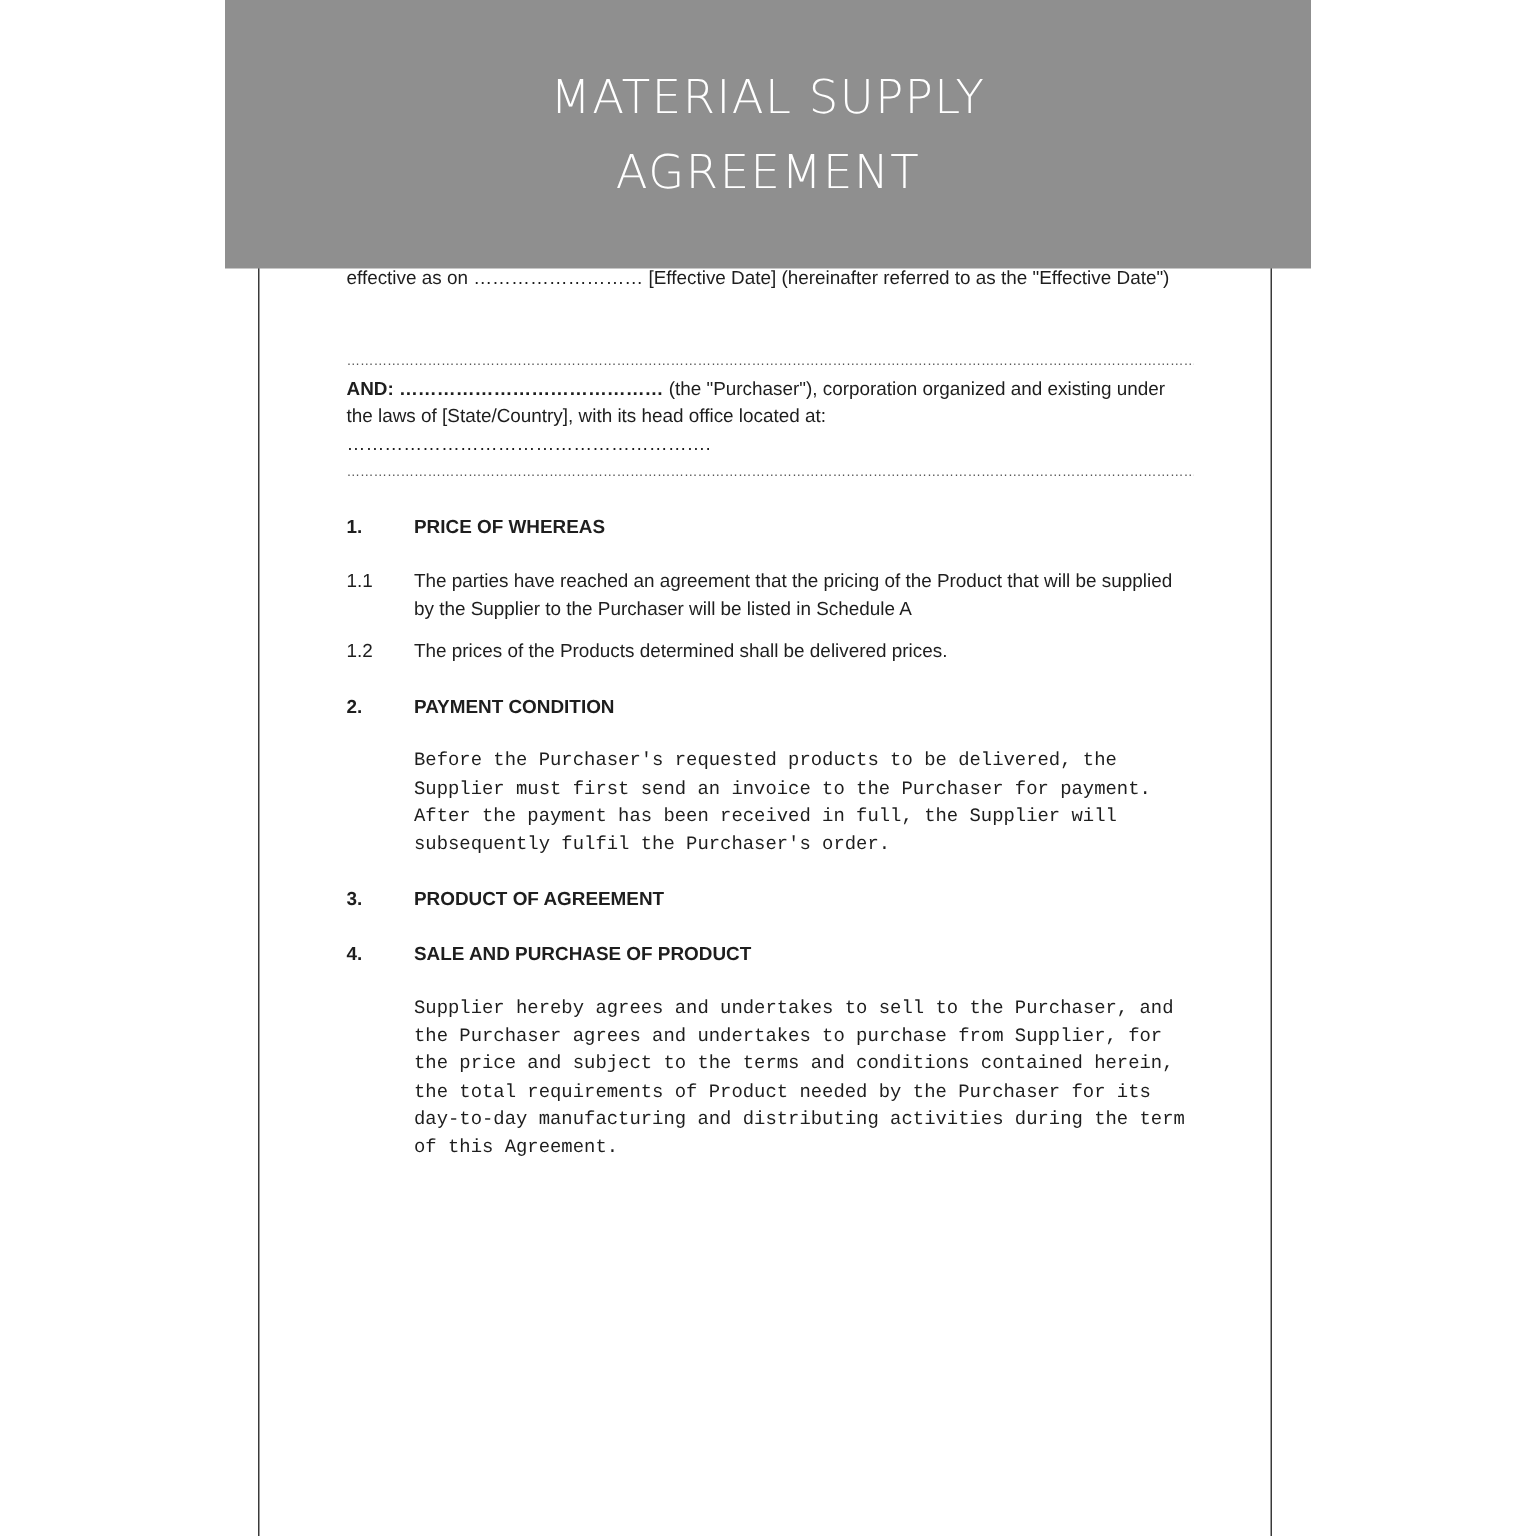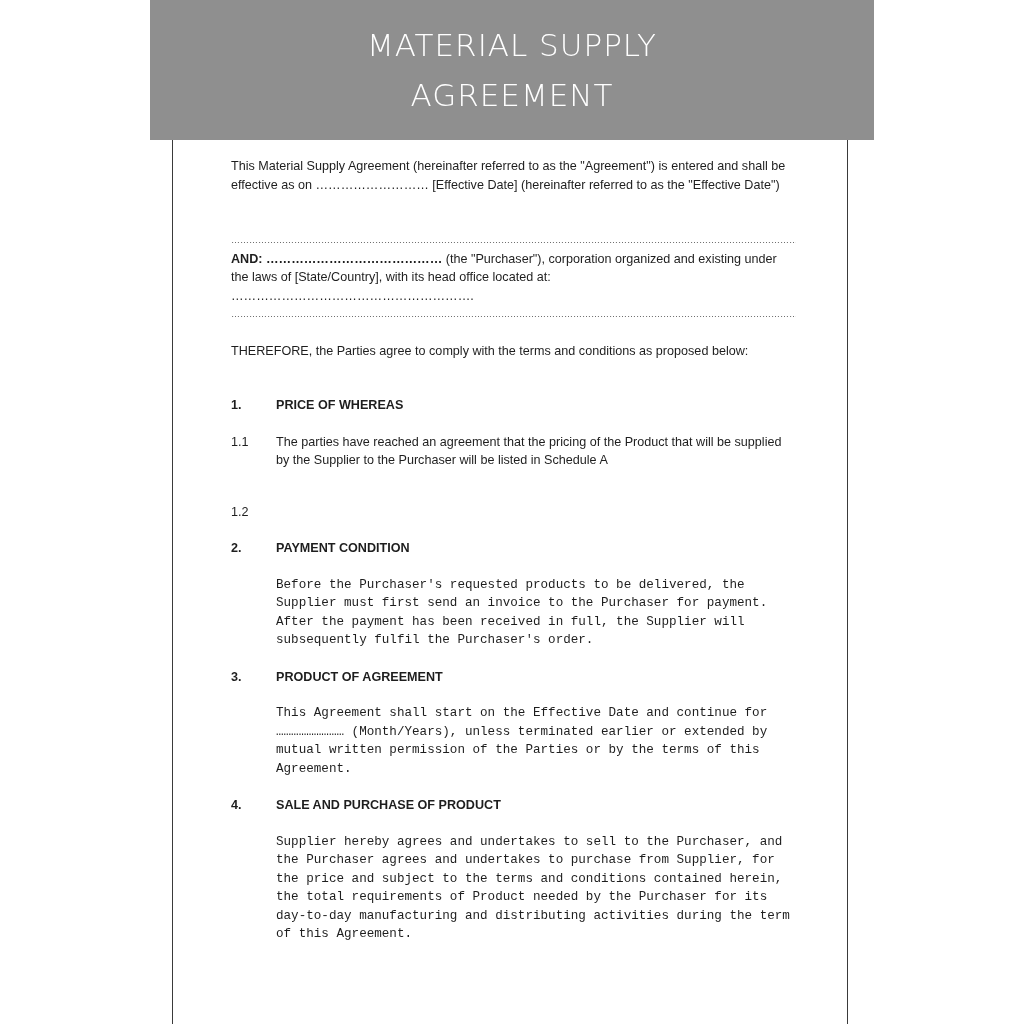--- a/index.html
+++ b/index.html
@@ -24,21 +24,21 @@
       border-left: 1.5px solid #3a3a3a;
       border-right: 1.5px solid #3a3a3a;
       box-sizing: border-box;
       background: #ffffff;
     }
     .banner {
       position: absolute;
       left: 150px;
       top: 0;
       width: 724px;
-      height: 140px;
+      height: 179px;
       background: #8f8f8f;
       display: flex;
       flex-direction: column;
       align-items: center;
       justify-content: center;
       z-index: 2;
     }
     .banner-line {
       color: #ffffff;
       font-family: "DejaVu Sans", sans-serif;
@@ -97,45 +97,44 @@
   <p class="para" style="margin-bottom:37px;">This Material Supply Agreement (hereinafter referred to as the "Agreement") is entered and shall be effective as on ……………………… [Effective Date] (hereinafter referred to as the "Effective Date")</p>
 
   <span class="dots">…………………………………………………………………………………………………………………………………………………………………………………………………</span>
 
   <p class="para">
     <span class="bold">AND:</span>
     <span class="bold">……………………………………</span><span> (the "Purchaser"), corporation organized and existing under the laws of [State/Country], with its head office located at: ………………………………………………….</span>
   </p>
   <span class="dots" style="margin-bottom:18px;">…………………………………………………………………………………………………………………………………………………………………………………………………</span>
 
-  <p class="para" style="margin-bottom:36px;">THEREFORE, the Parties agree to comply with the terms and conditions as proposed below:</p>
 
   <div class="section-head" style="margin-bottom:18px;">
     <span class="num">1.</span>
     <span>PRICE OF WHEREAS</span>
   </div>
-  <div class="sub" style="margin-bottom:33px;justify-content:center;">
+  <div class="sub" style="margin-bottom:10px;justify-content:center;">
     <span class="num">1.1</span>
     <span>The parties have reached an agreement that the pricing of the Product that will be supplied by the Supplier to the Purchaser will be listed in Schedule A</span>
   </div>
   <div class="sub" style="margin-bottom:18px;">
     <span class="num">1.2</span>
+    <span>The prices of the Products determined shall be delivered prices.</span>
   </div>
 
   <div class="section-head" style="margin-bottom:18px;">
     <span class="num">2.</span>
     <span>PAYMENT CONDITION</span>
   </div>
   <p class="para indent" style="margin-bottom:18px;">Before the Purchaser's requested products to be delivered, the Supplier must first send an invoice to the Purchaser for payment. After the payment has been received in full, the Supplier will subsequently fulfil the Purchaser's order.</p>
 
   <div class="section-head" style="margin-bottom:18px;">
     <span class="num">3.</span>
     <span>PRODUCT OF AGREEMENT</span>
   </div>
-  <p class="para indent" style="margin-bottom:18px;">This Agreement shall start on the Effective Date and continue for ……………………… (Month/Years), unless terminated earlier or extended by mutual written permission of the Parties or by the terms of this Agreement.</p>
 
   <div class="section-head" style="margin-bottom:18px;">
     <span class="num">4.</span>
     <span>SALE AND PURCHASE OF PRODUCT</span>
   </div>
   <p class="para indent">Supplier hereby agrees and undertakes to sell to the Purchaser, and the Purchaser agrees and undertakes to purchase from Supplier, for the price and subject to the terms and conditions contained herein, the total requirements of Product needed by the Purchaser for its day-to-day manufacturing and distributing activities during the term of this Agreement.</p>
 
 </div>
 
 </body></html>

